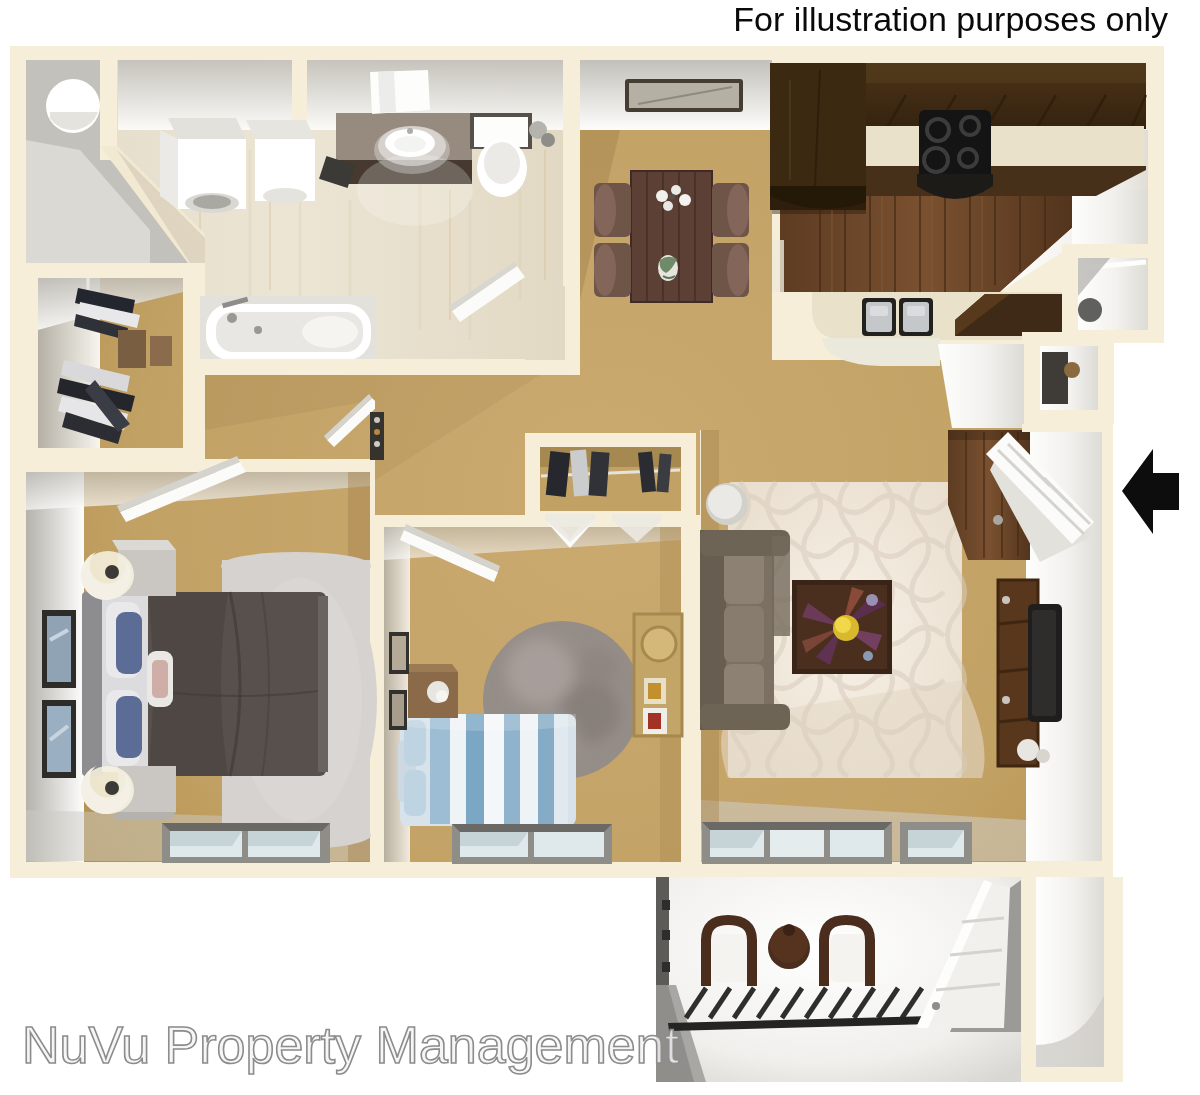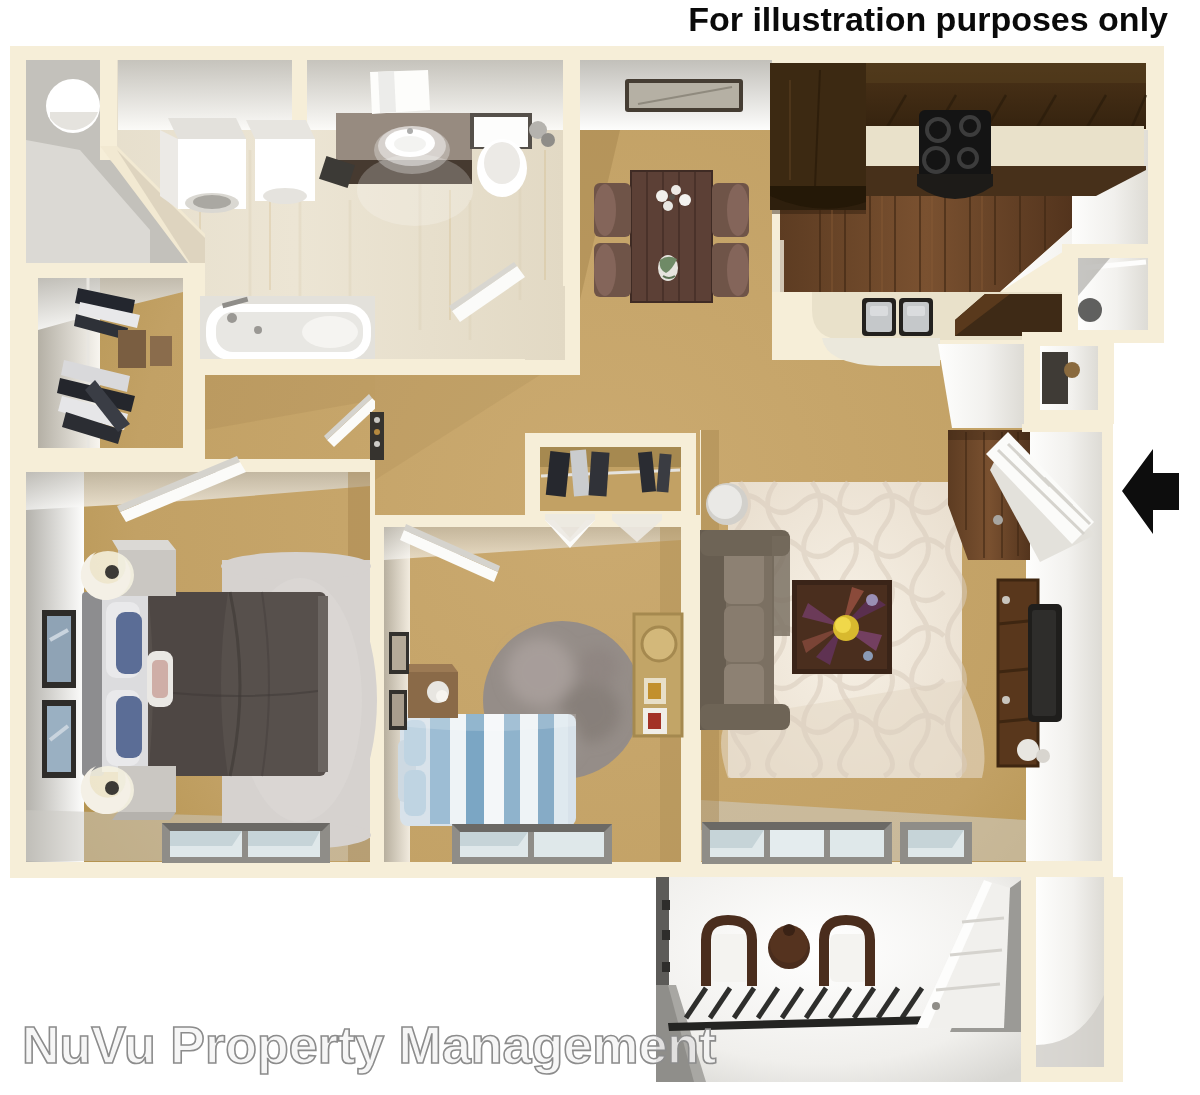--- a/index.html
+++ b/index.html
@@ -1,17 +1,17 @@
 <!DOCTYPE html>
 <html><head>
 <meta charset="utf-8">
 <style>
 html,body{margin:0;padding:0;background:#fff;}
 #page{position:relative;width:1184px;height:1095px;background:#fff;overflow:hidden;
-font-family:"Liberation Sans", sans-serif;font-weight:bold;}
+font-family:"Liberation Sans", sans-serif;}
 </style>
 </head>
 <body>
 <div id="page">
 <svg width="1200" height="1095" viewBox="0 0 1200 1095" xmlns="http://www.w3.org/2000/svg">
 <defs>
 <linearGradient id="wfL" x1="0" y1="0" x2="1" y2="0">
 <stop offset="0" stop-color="#b4b2ac"></stop>
           <stop offset="1" stop-color="#fdfdfc"></stop>
 </linearGradient>

